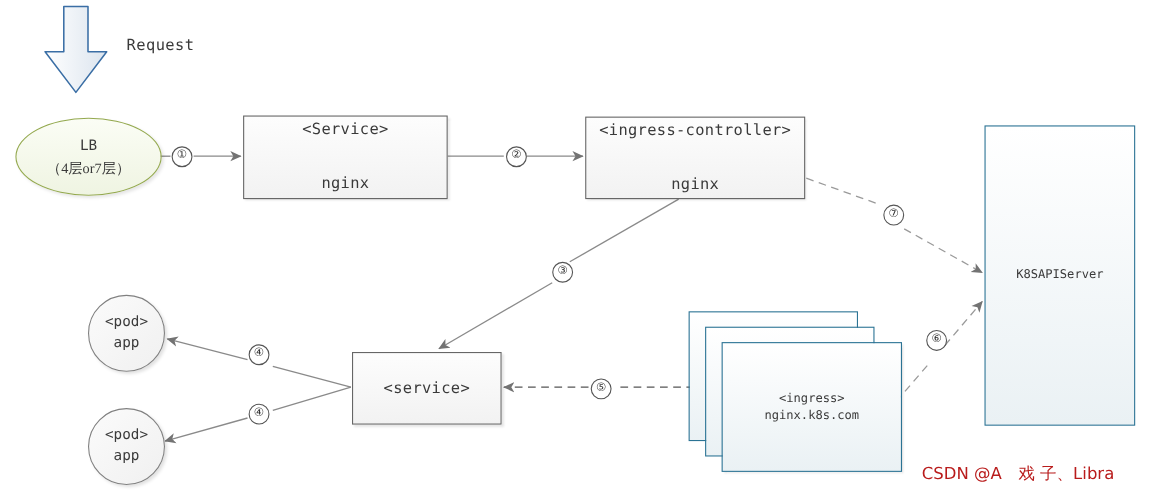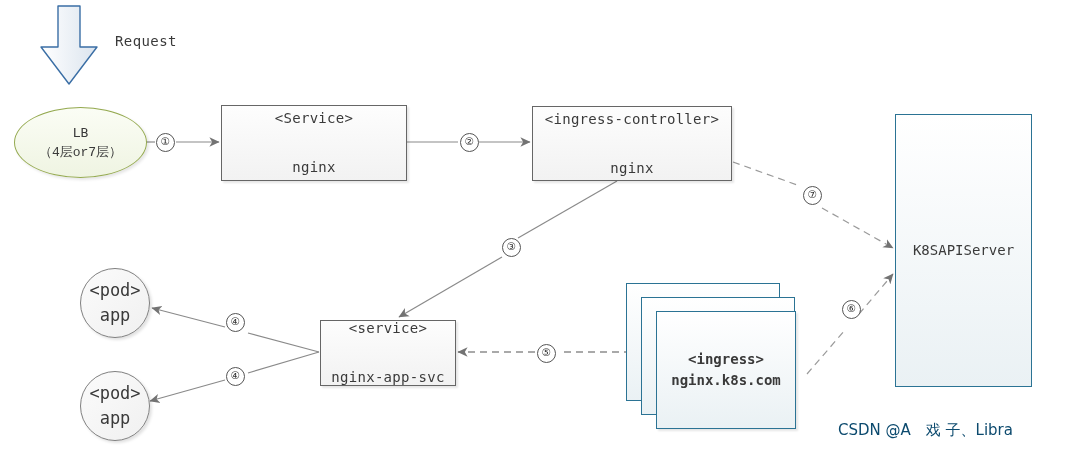--- a/index.html
+++ b/index.html
@@ -40,33 +40,33 @@
     box-shadow: 2px 2px 2px rgba(0,0,0,0.10);
     font-size: 14px;
     line-height: 1.5;
     letter-spacing: 0.3px;
     gap: 28px;
   }
   
   .box-blue {
     border: 1px solid #2b7394;
     background: linear-gradient(to bottom, #ffffff 0%, #eaf1f4 100%);
-    font-size: 14px;
+    font-size: 11px;
     line-height: 1.5;
   }
   .box-blue-shadowed {
     box-shadow: 2px 2px 2px rgba(0,0,0,0.10);
   }
   
   .circle-grey {
     border: 1px solid #808080;
     border-radius: 50%;
     background: linear-gradient(135deg, #fbfbfb 0%, #f0f0f0 100%);
     box-shadow: 2px 2px 3px rgba(0,0,0,0.12);
-    font-size: 17px;
+    font-size: 13px;
     line-height: 1.45;
   }
   
   .ellipse-green {
     border: 1px solid #94a94f;
     border-radius: 50%;
     background: linear-gradient(to bottom, #fbfdf5 0%, #eff4e2 100%);
     box-shadow: 2px 2px 3px rgba(0,0,0,0.10);
     font-size: 13px;
     line-height: 1.5;
@@ -87,24 +87,24 @@
     color: #333333;
     font-size: 10.5px;
     line-height: 15px;
     text-align: center;
     font-family: "DejaVu Sans", "Liberation Sans", sans-serif;
   }
   .watermark {
     position: absolute;
     font-family: "DejaVu Sans", "Liberation Sans", sans-serif;
     font-size: 15px;
-    color: #0c4a6e;
+    color: #b91c1c;
     white-space: nowrap;
   }
-  .cjk { font-family: Liberation Mono, monospace; }
+  .cjk { font-family: Liberation Serif, serif; }
 </style>
 </head>
 <body>
 
 <div id="canvas">
 
   <svg class="layer" viewBox="0 0 1067 452">
     <defs>
       <marker id="arrowSolid" markerWidth="9" markerHeight="9" refX="8" refY="4.5" orient="auto">
         <path d="M0,0.6 L8.5,4.5 L0,8.4 L2.3,4.5 Z" fill="#737373"></path>
@@ -181,36 +181,35 @@
     <span>&lt;ingress-controller&gt;</span>
     <span>nginx</span>
   </div>
 
   <div class="node box-blue" style="left:895px; top:114px; width:137px; height:273px;">
     <span>K8SAPIServer</span>
   </div>
 
   <div class="node box-grey" style="left:320px; top:320px; width:136px; height:66px;">
     <span>&lt;service&gt;</span>
-    <span>nginx-app-svc</span>
   </div>
 
   <div class="node circle-grey" style="left:80px; top:268px; width:70px; height:70px;">
     <span>&lt;pod&gt;</span>
     <span>app</span>
   </div>
 
   <div class="node circle-grey" style="left:80px; top:371px; width:70px; height:70px;">
     <span>&lt;pod&gt;</span>
     <span>app</span>
   </div>
 
   <div class="node box-blue" style="left:626px; top:283px; width:154px; height:118px;"></div>
   <div class="node box-blue" style="left:641px; top:297px; width:154px; height:118px;"></div>
-  <div class="node box-blue box-blue-shadowed" style="left:656px; top:311px; width:140px; height:118px;font-weight:bold;">
+  <div class="node box-blue box-blue-shadowed" style="left:656px; top:311px; width:164px; height:118px;">
     <span>&lt;ingress&gt;</span>
     <span>nginx.k8s.com</span>
   </div>
 
   <div class="step-badge" style="left:156px; top:133px;">①</div>
   <div class="step-badge" style="left:460px; top:133px;">②</div>
   <div class="step-badge" style="left:502px; top:238px;">③</div>
   <div class="step-badge" style="left:226px; top:313px;">④</div>
   <div class="step-badge" style="left:226px; top:367px;">④</div>
   <div class="step-badge" style="left:537px; top:344px;">⑤</div>

